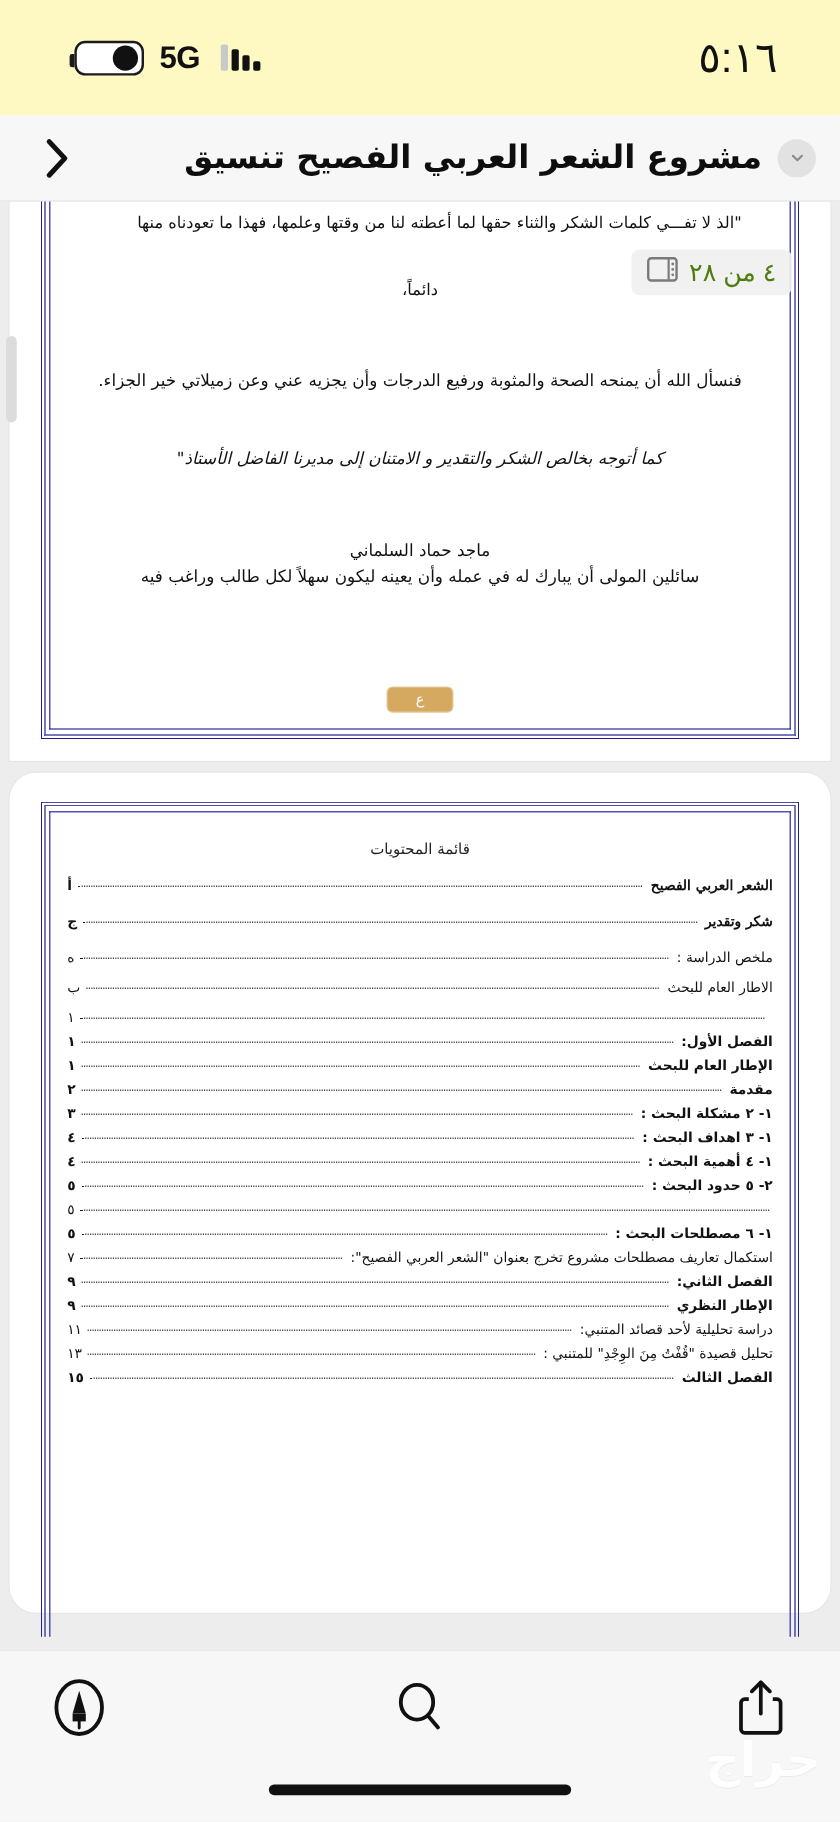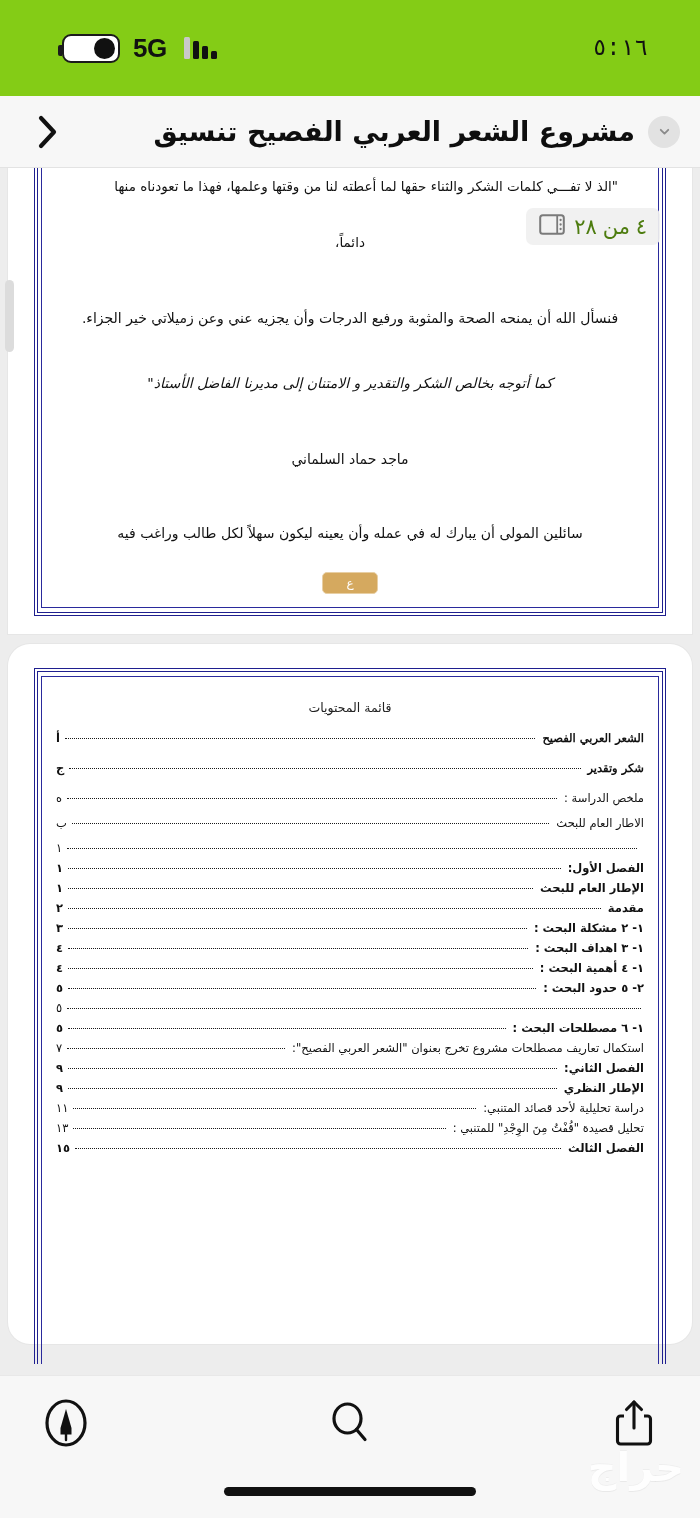--- a/index.html
+++ b/index.html
@@ -18,21 +18,21 @@
     height: 1518px;
     background: #f7f7f7;
     display: flex;
     flex-direction: column;
   }
 
   
   .status-bar {
     height: 96px;
     flex: 0 0 96px;
-    background: #84cc16;
+    background: #fef9c3;
     display: flex;
     align-items: center;
     justify-content: space-between;
     padding: 0 52px 0 62px;
     direction: ltr;
   }
   .status-left {
     display: flex;
     align-items: center;
     gap: 13px;
@@ -77,25 +77,25 @@
     gap: 3px;
     height: 22px;
     margin-left: 4px;
   }
   .signal i { display: block; width: 6px; background: #111; border-radius: 1.5px; }
   .sig1 { height: 22px; background: #c9c9c9 !important; }
   .sig2 { height: 18px; }
   .sig3 { height: 13px; }
   .sig4 { height: 8px; }
   .status-time {
-    font-size: 23px;
+    font-size: 35px;
     font-weight: 500;
     color: #111;
     letter-spacing: 0.5px;
-    font-family: Liberation Mono, monospace;
+    font-family: Liberation Sans, sans-serif;
   }
 
   
   .nav-header {
     flex: 0 0 72px;
     height: 72px;
     background: #f7f7f7;
     display: flex;
     align-items: center;
     justify-content: space-between;
@@ -207,21 +207,21 @@
   .ack-line {
     font-family: "DejaVu Sans", "Liberation Sans", sans-serif;
     color: #111;
     line-height: 1.6;
     letter-spacing: -0.2px;
   }
   .ack-l1 { font-size: 13.5px; text-align: right; padding-right: 28px; margin-bottom: 34px; }
   .ack-l2 { font-size: 13.5px; margin-bottom: 54px; }
   .ack-l3 { font-size: 14px; margin-bottom: 42px; margin-top: 48px; }
   .ack-l4 { font-size: 14px; margin-bottom: 54px; font-style: italic; }
-  .ack-sign { font-size: 14px; margin-bottom: 52px; }
+  .ack-sign { font-size: 14px; }
   .ack-l5 { font-size: 14px; text-align: center; }
 
   .page-badge {
     position: absolute;
     left: 50%;
     transform: translateX(-50%);
     bottom: 40px;
     width: 56px;
     height: 22px;
     border-radius: 5px;

